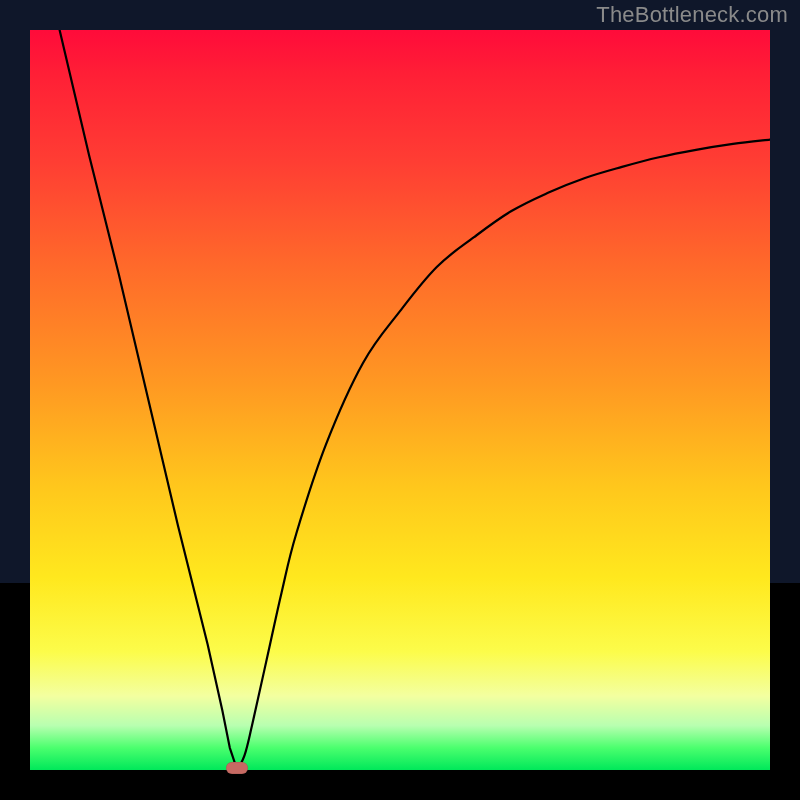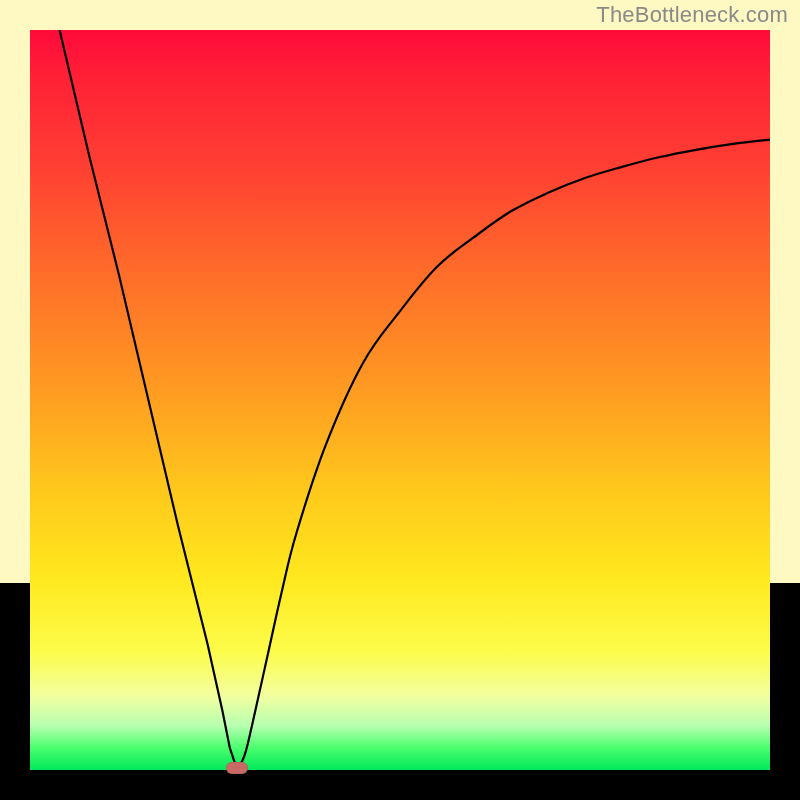--- a/index.html
+++ b/index.html
@@ -8,21 +8,21 @@
     width: 800px;
     height: 800px;
     background: #000;
     overflow: hidden;
     font-family: Arial, Helvetica, sans-serif;
   }
   .frame {
     position: relative;
     width: 800px;
     height: 583px;
-    background: #fef9c3;
+    background: #0f172a;
   }
   .plot-area {
     position: absolute;
     left: 30px;
     top: 30px;
     width: 740px;
     height: 740px;
     
     background: linear-gradient(
       to bottom,

